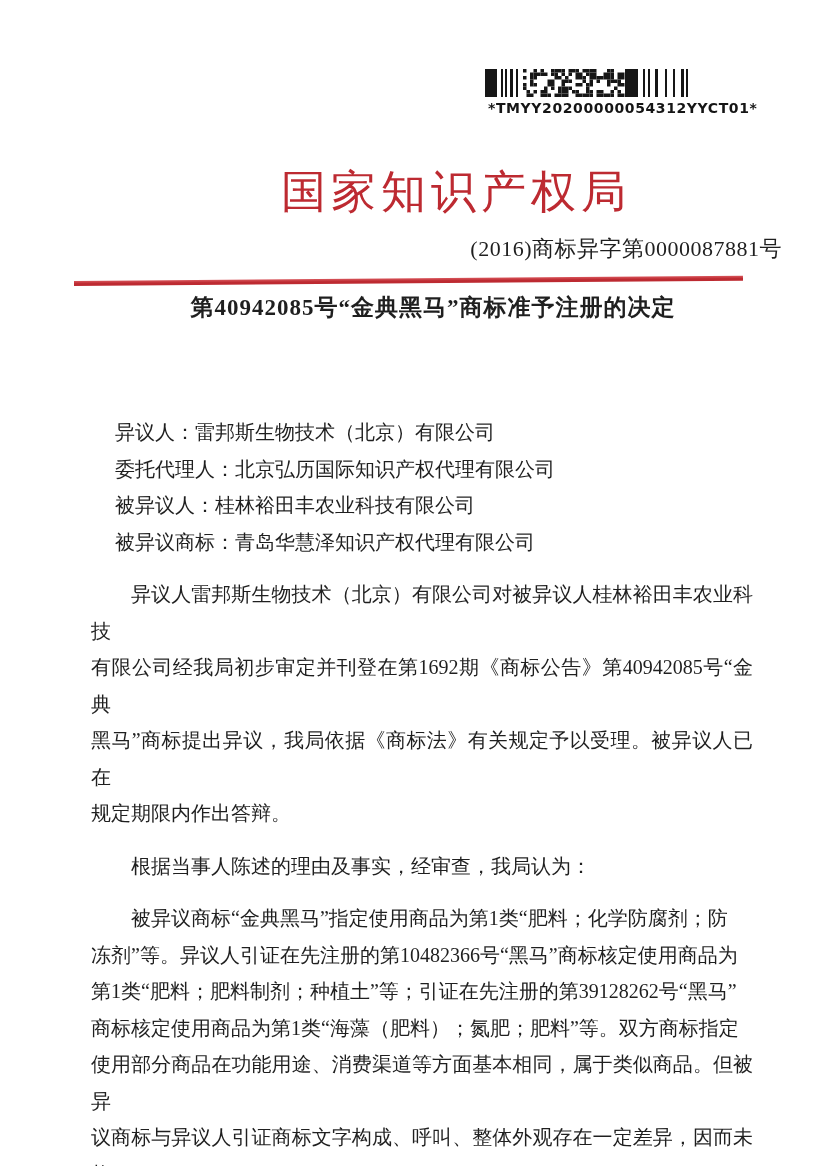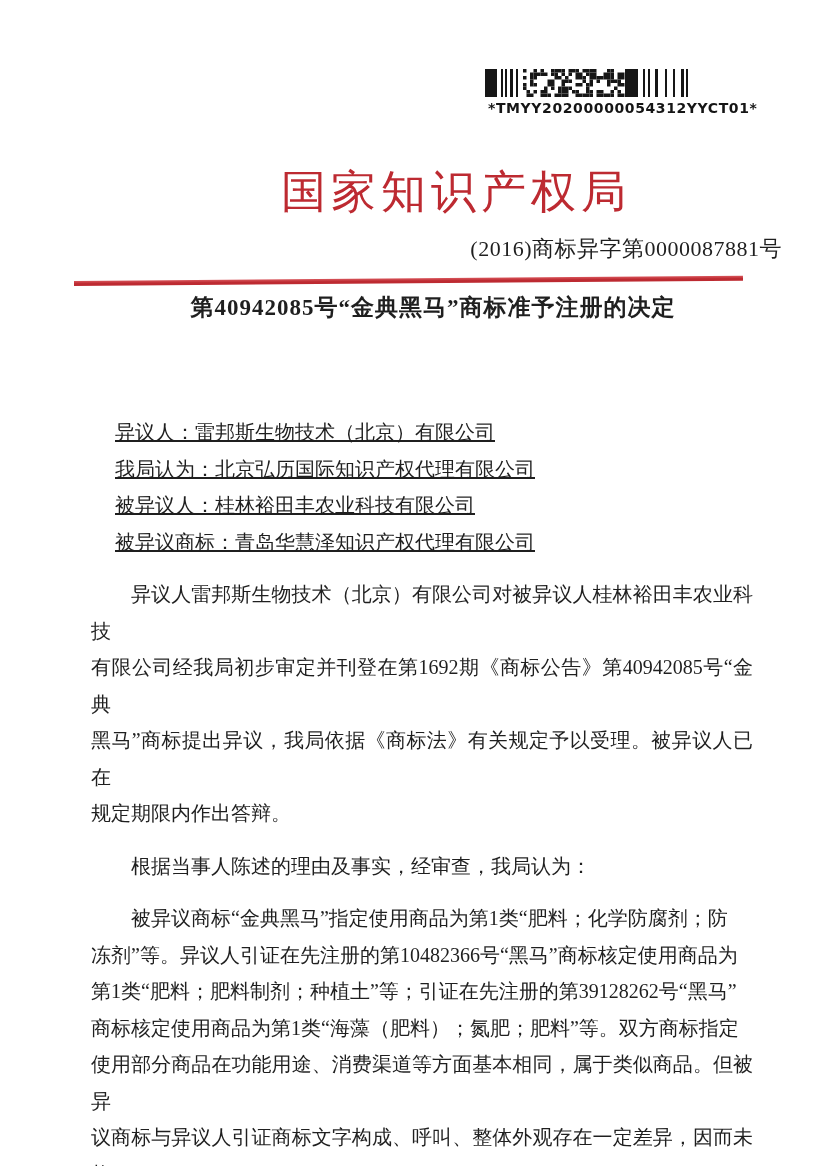--- a/index.html
+++ b/index.html
@@ -56,21 +56,21 @@
     margin:0;text-align:center;
     transform:translateX(9px);
     font-size:23px;font-weight:700;letter-spacing:1px;
   }
   
   .body-text{
     position:absolute;top:414px;left:75px;width:694px;
     font-size:20px;line-height:36.5px;
     text-align:justify;
   }
-  .party-line{text-indent:2em;text-decoration:underline;}
+  .party-line{text-indent:2em;}
   .para{
     margin:16px;text-indent:2em;
     white-space:pre-wrap;
   }
 </style>
 </head>
 <body>
 
 <div class="page">
 
@@ -219,21 +219,21 @@
 
   <div class="doc-number">(2016)商标异字第0000087881号</div>
 
   <div class="red-rule"></div>
 
   <h2 class="doc-title">第40942085号“金典黑马”商标准予注册的决定</h2>
 
   <div class="body-text">
     <div>
         <div class="party-line">异议人：雷邦斯生物技术（北京）有限公司</div>
-        <div class="party-line">我局认为：北京弘历国际知识产权代理有限公司</div>
+        <div class="party-line">委托代理人：北京弘历国际知识产权代理有限公司</div>
         <div class="party-line">被异议人：桂林裕田丰农业科技有限公司</div>
         <div class="party-line">被异议商标：青岛华慧泽知识产权代理有限公司</div>
       </div>
     <div>
         <p class="para">异议人雷邦斯生物技术（北京）有限公司对被异议人桂林裕田丰农业科技
 有限公司经我局初步审定并刊登在第1692期《商标公告》第40942085号“金典
 黑马”商标提出异议，我局依据《商标法》有关规定予以受理。被异议人已在
 规定期限内作出答辩。</p>
         <p class="para">根据当事人陈述的理由及事实，经审查，我局认为：</p>
         <p class="para">被异议商标“金典黑马”指定使用商品为第1类“肥料；化学防腐剂；防

